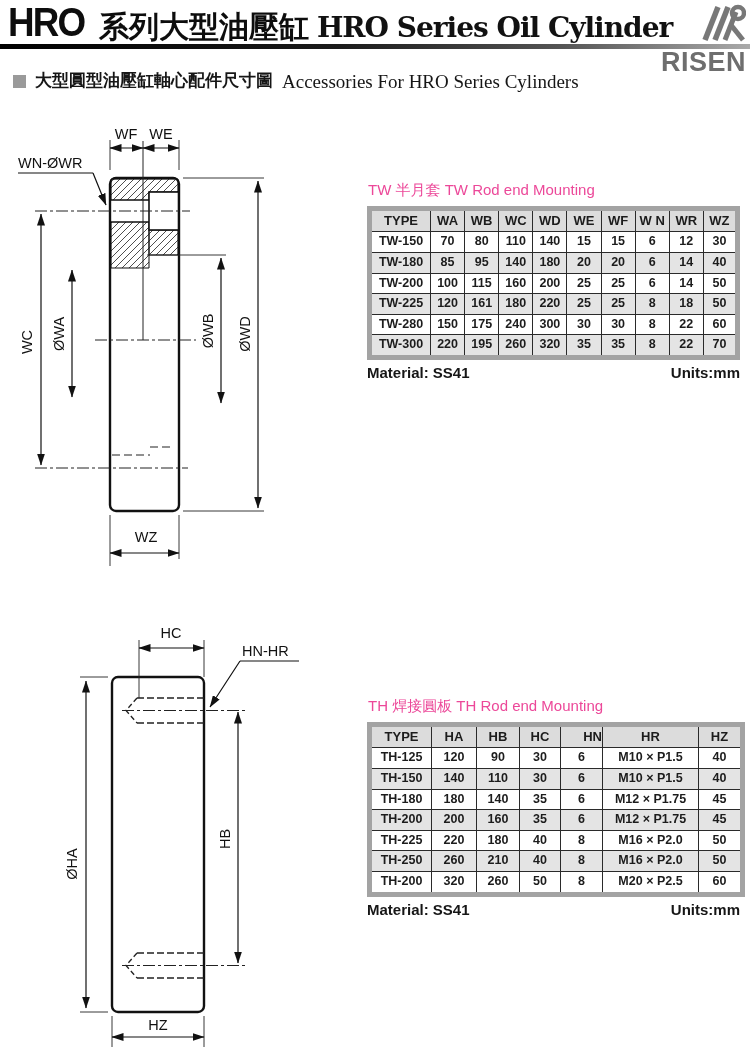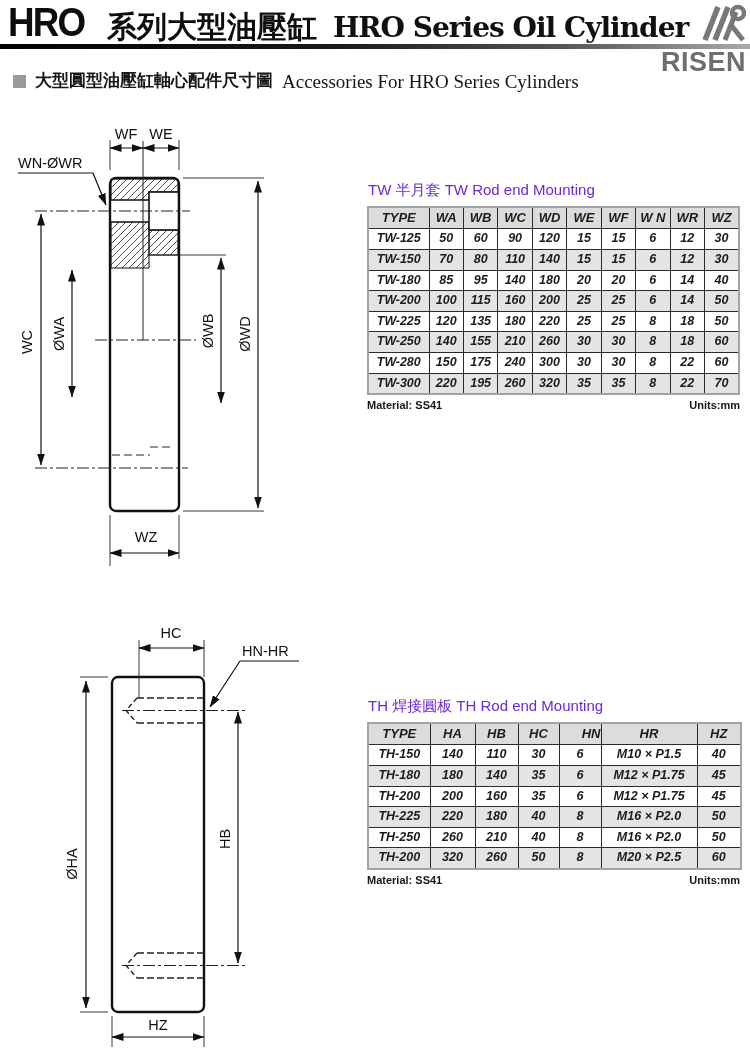--- a/index.html
+++ b/index.html
@@ -1,21 +1,21 @@
 <!DOCTYPE html>
 <html><head>
 <meta charset="utf-8">
 <style>
   * { margin:0; padding:0; box-sizing:border-box; }
   body { background:#e8e8e8; font-family:"Liberation Sans", sans-serif; }
   #page { position:relative; width:750px; height:1049px; background:#ffffff; margin:0 auto; overflow:hidden; }
 
   
   .header { position:absolute; top:0; left:0; width:750px; height:50px; }
-  .title-row { position:absolute; top:2px; left:8px; display:flex; align-items:flex-end; gap:16px; white-space:nowrap; }
+  .title-row { position:absolute; top:2px; left:8px; display:flex; align-items:flex-end; gap:8px; white-space:nowrap; }
   .t-code { font-size:40px; font-weight:800; letter-spacing:-2px; color:#0d0d0d; line-height:1; transform:scaleX(.92); transform-origin:left bottom; }
   .t-cjk  { font-size:30px; font-weight:700; color:#0d0d0d; line-height:1.05;text-align:center; }
   .t-en   { font-family:"DejaVu Serif", serif; font-size:28px; font-weight:700; color:#111; line-height:1.05; letter-spacing:-1px; }
   .rule { position:absolute; top:44px; left:0; width:750px; height:5px;
           background:linear-gradient(to right,#000000 0%,#1a1a1a 45%,#555 75%,#aaa 100%); }
   .logo { position:absolute; top:3px; right:4px; display:flex; align-items:flex-end; gap:6px;flex-direction:column; }
   .logo-text { font-size:27px; font-weight:800; color:#6e6e6e; letter-spacing:0.5px; line-height:1; }
 
   
   .subtitle { position:absolute; top:71px; left:13px; display:flex; align-items:flex-start; gap:9px; white-space:nowrap; }
@@ -26,36 +26,36 @@
   
   .drawing { position:absolute; left:0; }
   #drawing-tw { top:110px; }
   #drawing-th { top:600px; }
   svg text { font-family:"Liberation Sans", sans-serif; font-size:14.5px; fill:#111; }
 
   
   .tbl-block { position:absolute; left:367px; width:373px; }
   #tw-block { top:181px; }
   #th-block { top:697px; }
-  .tbl-title { font-size:15px; font-weight:400; color:#6d28d9; margin:0 0 6px 1px; white-space:nowrap; }
-  table { width:100%; border-collapse:collapse; table-layout:fixed; border:2px solid #a3a3a3;font-style:italic; }
+  .tbl-title { font-size:15px; font-weight:400; color:#ec4899; margin:0 0 6px 1px; white-space:nowrap; }
+  table { width:100%; border-collapse:collapse; table-layout:fixed; border:5px solid #a3a3a3; }
   th, td { border:1px solid #2a2a2a; text-align:center; font-size:12.5px; font-weight:700; color:#1c1c1c; padding:2px 0; height:18px; line-height:1.25; }
   thead th { background:#dcdcdc; font-size:13px; }
   tbody tr:nth-child(even) td { background:#e4e4e4; }
   tbody tr:nth-child(odd) td { background:#ffffff; }
   
   .tw-table th:nth-child(1) { width:61px; }
   .th-table th:nth-child(1) { width:62px; }
   .th-table th:nth-child(2) { width:45px; }
   .th-table th:nth-child(3) { width:43px; }
   .th-table th:nth-child(4) { width:41px; }
   .th-table th:nth-child(5) { width:42px;text-align:right; }
   .th-table th:nth-child(6) { width:96px; }
   .th-table th:nth-child(7) { width:44px; }
-  .tbl-footer { display:flex; justify-content:space-between; margin-top:4px; font-size:11px; font-weight:700; color:#161616; }
+  .tbl-footer { display:flex; justify-content:space-between; margin-top:4px; font-size:15px; font-weight:700; color:#161616; }
 </style>
 </head>
 <body>
 
 <div id="page">
 
   <div class="header">
     <div class="title-row">
       <span class="t-code">HRO</span>
       <span class="t-cjk">系列大型油壓缸</span>
@@ -153,32 +153,20 @@
             <th>WD</th>
             <th>WE</th>
             <th>WF</th>
             <th>W N</th>
             <th>WR</th>
             <th>WZ</th>
           </tr>
         </thead>
         <tbody>
           <tr>
-            <td>TW-125</td>
-            <td>50</td>
-            <td>60</td>
-            <td>90</td>
-            <td>120</td>
-            <td>15</td>
-            <td>15</td>
-            <td>6</td>
-            <td>12</td>
-            <td>30</td>
-          </tr>
-          <tr>
             <td>TW-150</td>
             <td>70</td>
             <td>80</td>
             <td>110</td>
             <td>140</td>
             <td>15</td>
             <td>15</td>
             <td>6</td>
             <td>12</td>
             <td>30</td>
@@ -203,40 +191,28 @@
             <td>200</td>
             <td>25</td>
             <td>25</td>
             <td>6</td>
             <td>14</td>
             <td>50</td>
           </tr>
           <tr>
             <td>TW-225</td>
             <td>120</td>
-            <td>135</td>
+            <td>161</td>
             <td>180</td>
             <td>220</td>
             <td>25</td>
             <td>25</td>
             <td>8</td>
             <td>18</td>
             <td>50</td>
-          </tr>
-          <tr>
-            <td>TW-250</td>
-            <td>140</td>
-            <td>155</td>
-            <td>210</td>
-            <td>260</td>
-            <td>30</td>
-            <td>30</td>
-            <td>8</td>
-            <td>18</td>
-            <td>60</td>
           </tr>
           <tr>
             <td>TW-280</td>
             <td>150</td>
             <td>175</td>
             <td>240</td>
             <td>300</td>
             <td>30</td>
             <td>30</td>
             <td>8</td>
@@ -315,20 +291,29 @@
             <th>HA</th>
             <th>HB</th>
             <th>HC</th>
             <th>HN</th>
             <th>HR</th>
             <th>HZ</th>
           </tr>
         </thead>
         <tbody>
           <tr>
+            <td>TH-125</td>
+            <td>120</td>
+            <td>90</td>
+            <td>30</td>
+            <td>6</td>
+            <td>M10 × P1.5</td>
+            <td>40</td>
+          </tr>
+          <tr>
             <td>TH-150</td>
             <td>140</td>
             <td>110</td>
             <td>30</td>
             <td>6</td>
             <td>M10 × P1.5</td>
             <td>40</td>
           </tr>
           <tr>
             <td>TH-180</td>

